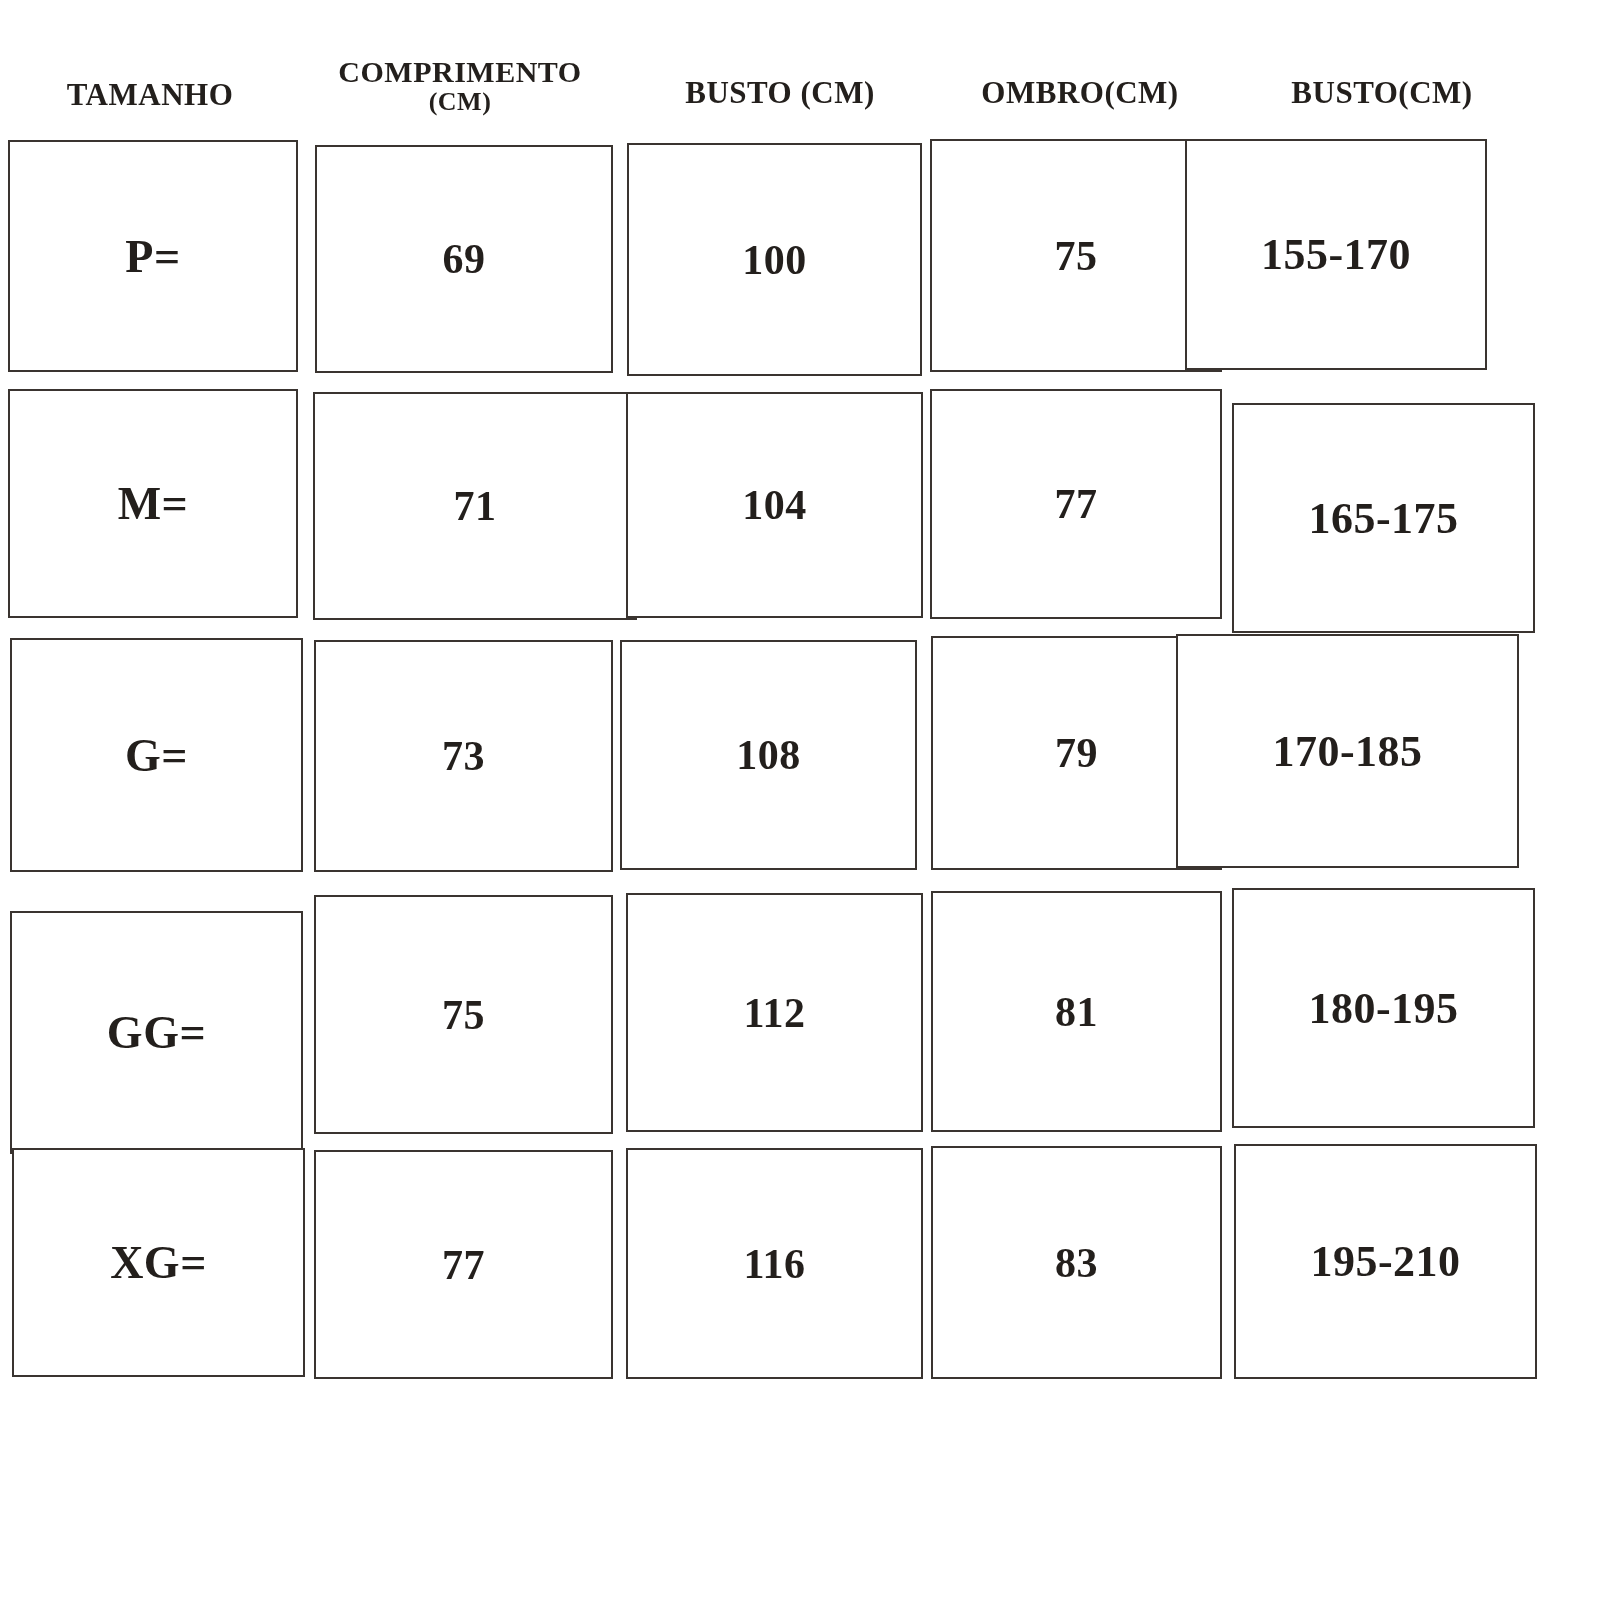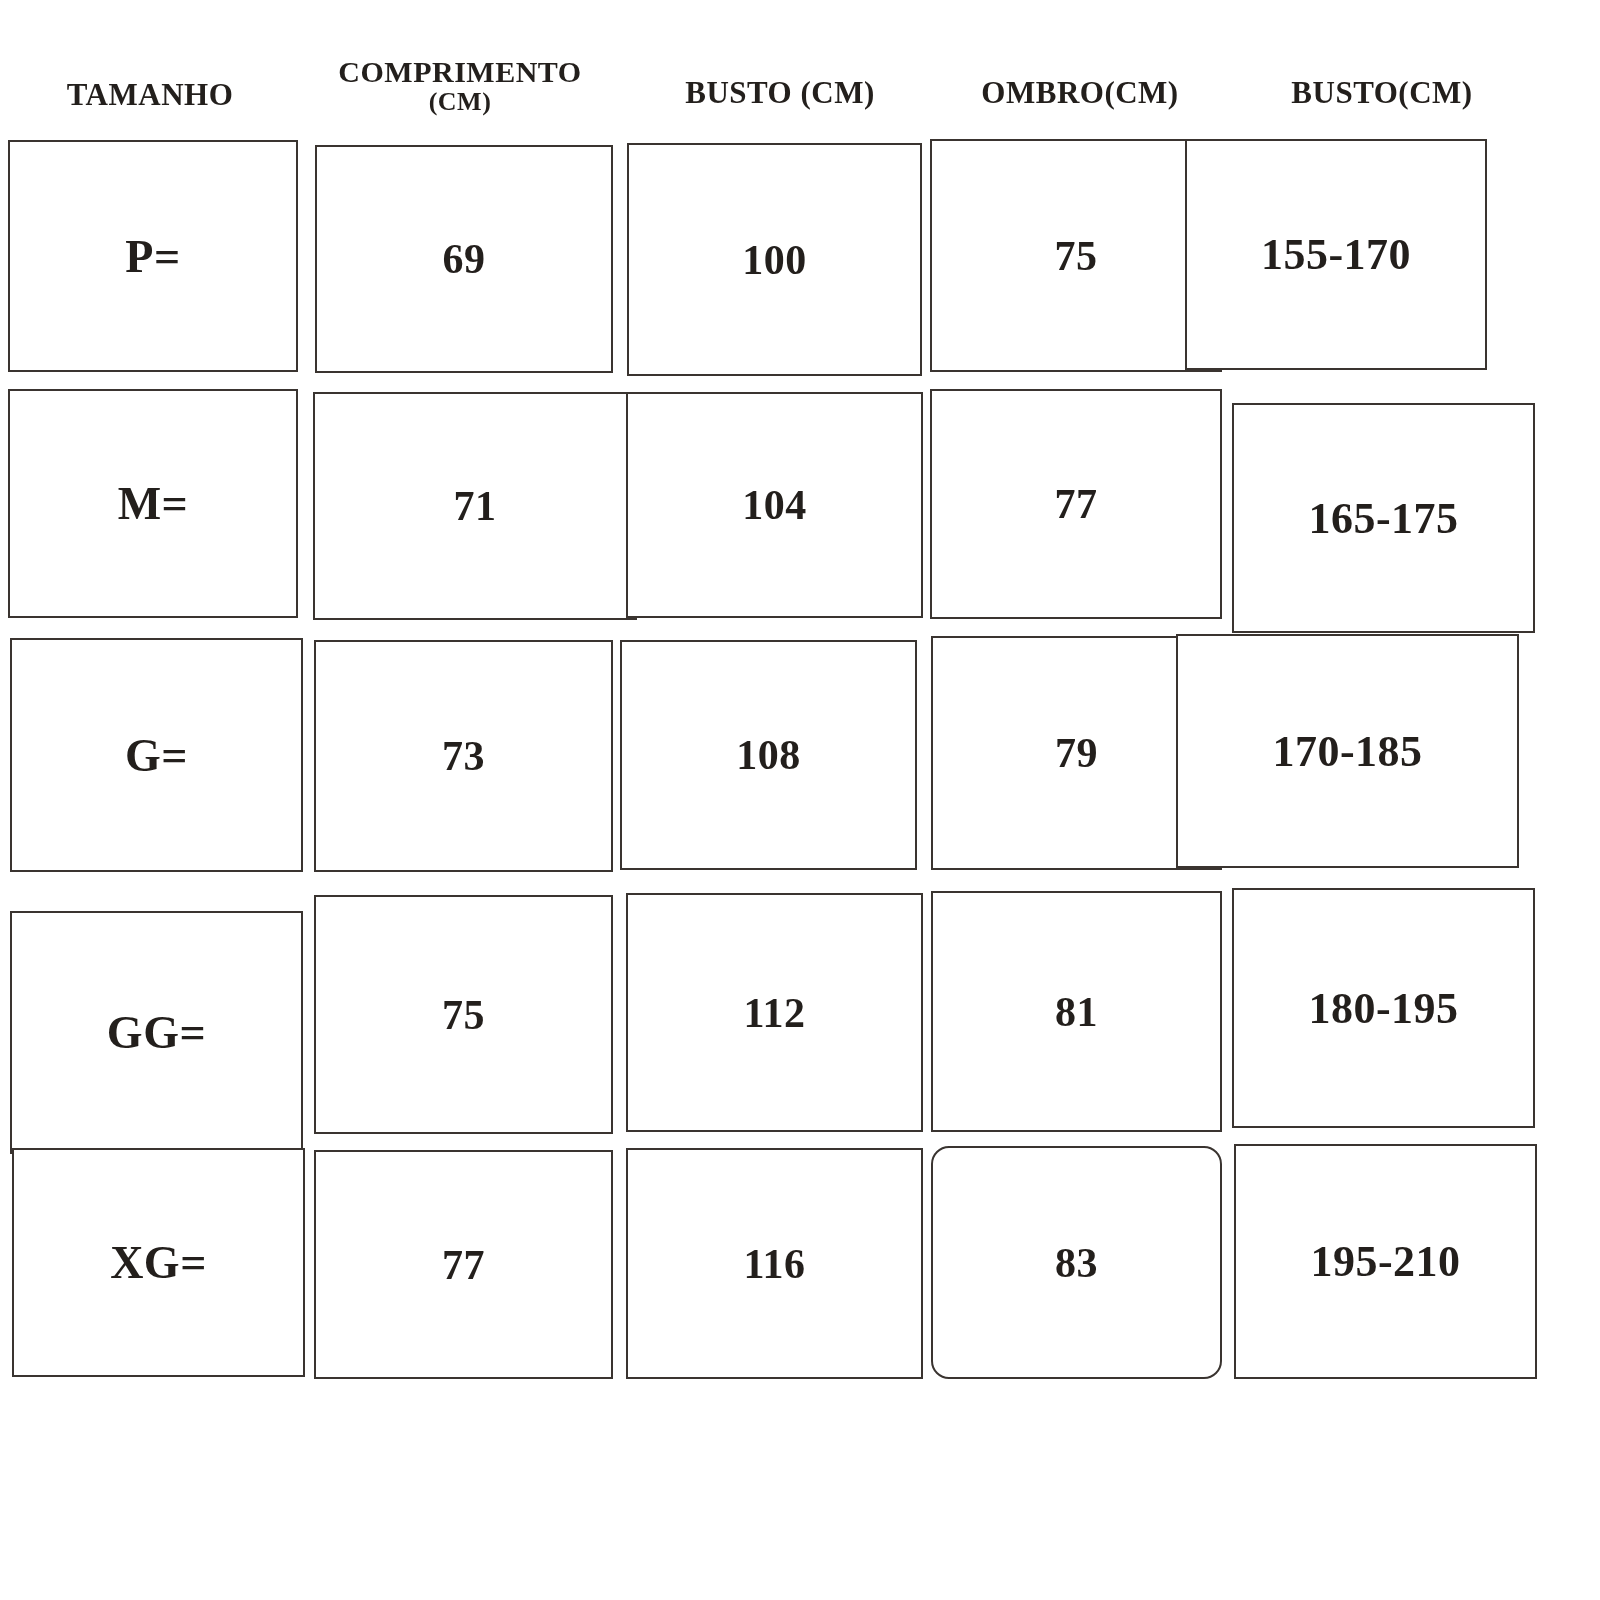--- a/index.html
+++ b/index.html
@@ -156,20 +156,20 @@
 
   <div class="cell size" style="left:12px;  top:1148px; width:293px; height:229px;">
     <span>XG=</span>
   </div>
   <div class="cell" style="left:314px; top:1150px; width:299px; height:229px;">
     <span>77</span>
   </div>
   <div class="cell" style="left:626px; top:1148px; width:297px; height:231px;">
     <span>116</span>
   </div>
-  <div class="cell" style="left:931px; top:1146px; width:291px; height:233px;border-radius:18px;">
+  <div class="cell" style="left:931px; top:1146px; width:291px; height:233px;">
     <span>83</span>
   </div>
   <div class="cell range" style="left:1234px; top:1144px; width:303px; height:235px;">
     <span>195-210</span>
   </div>
 
 </div>
 
 </body></html>

